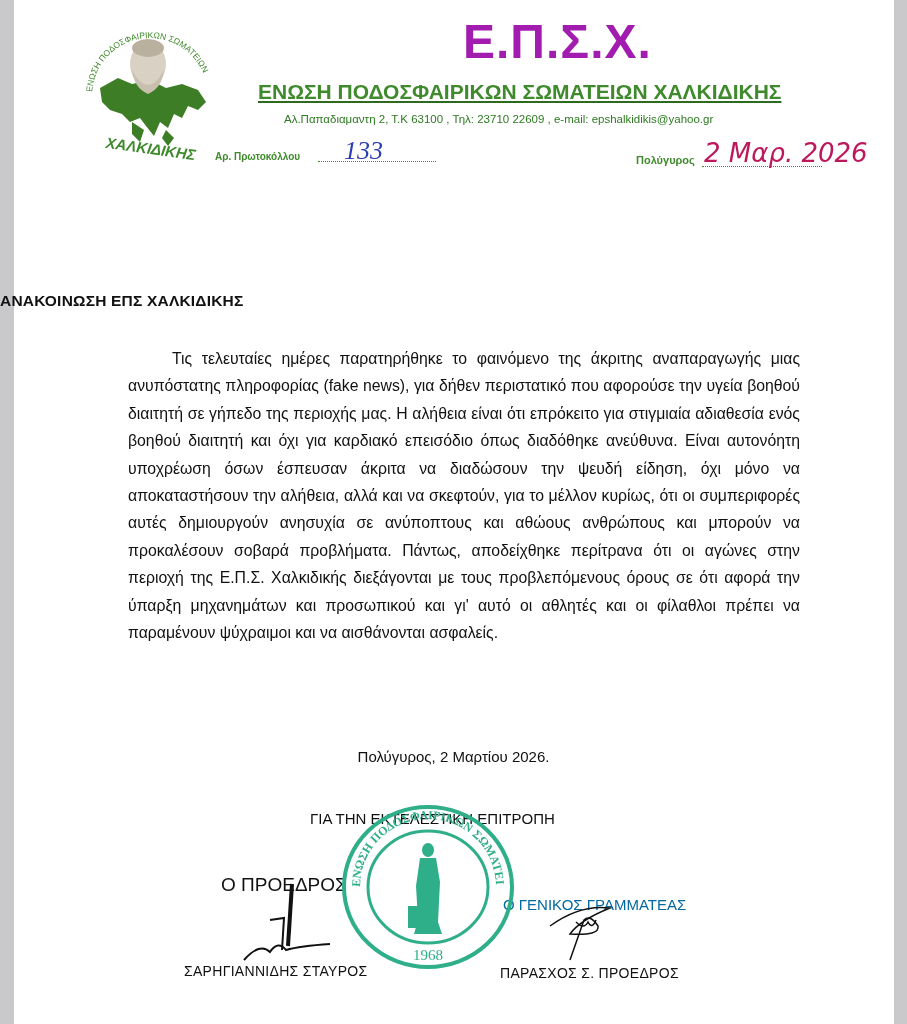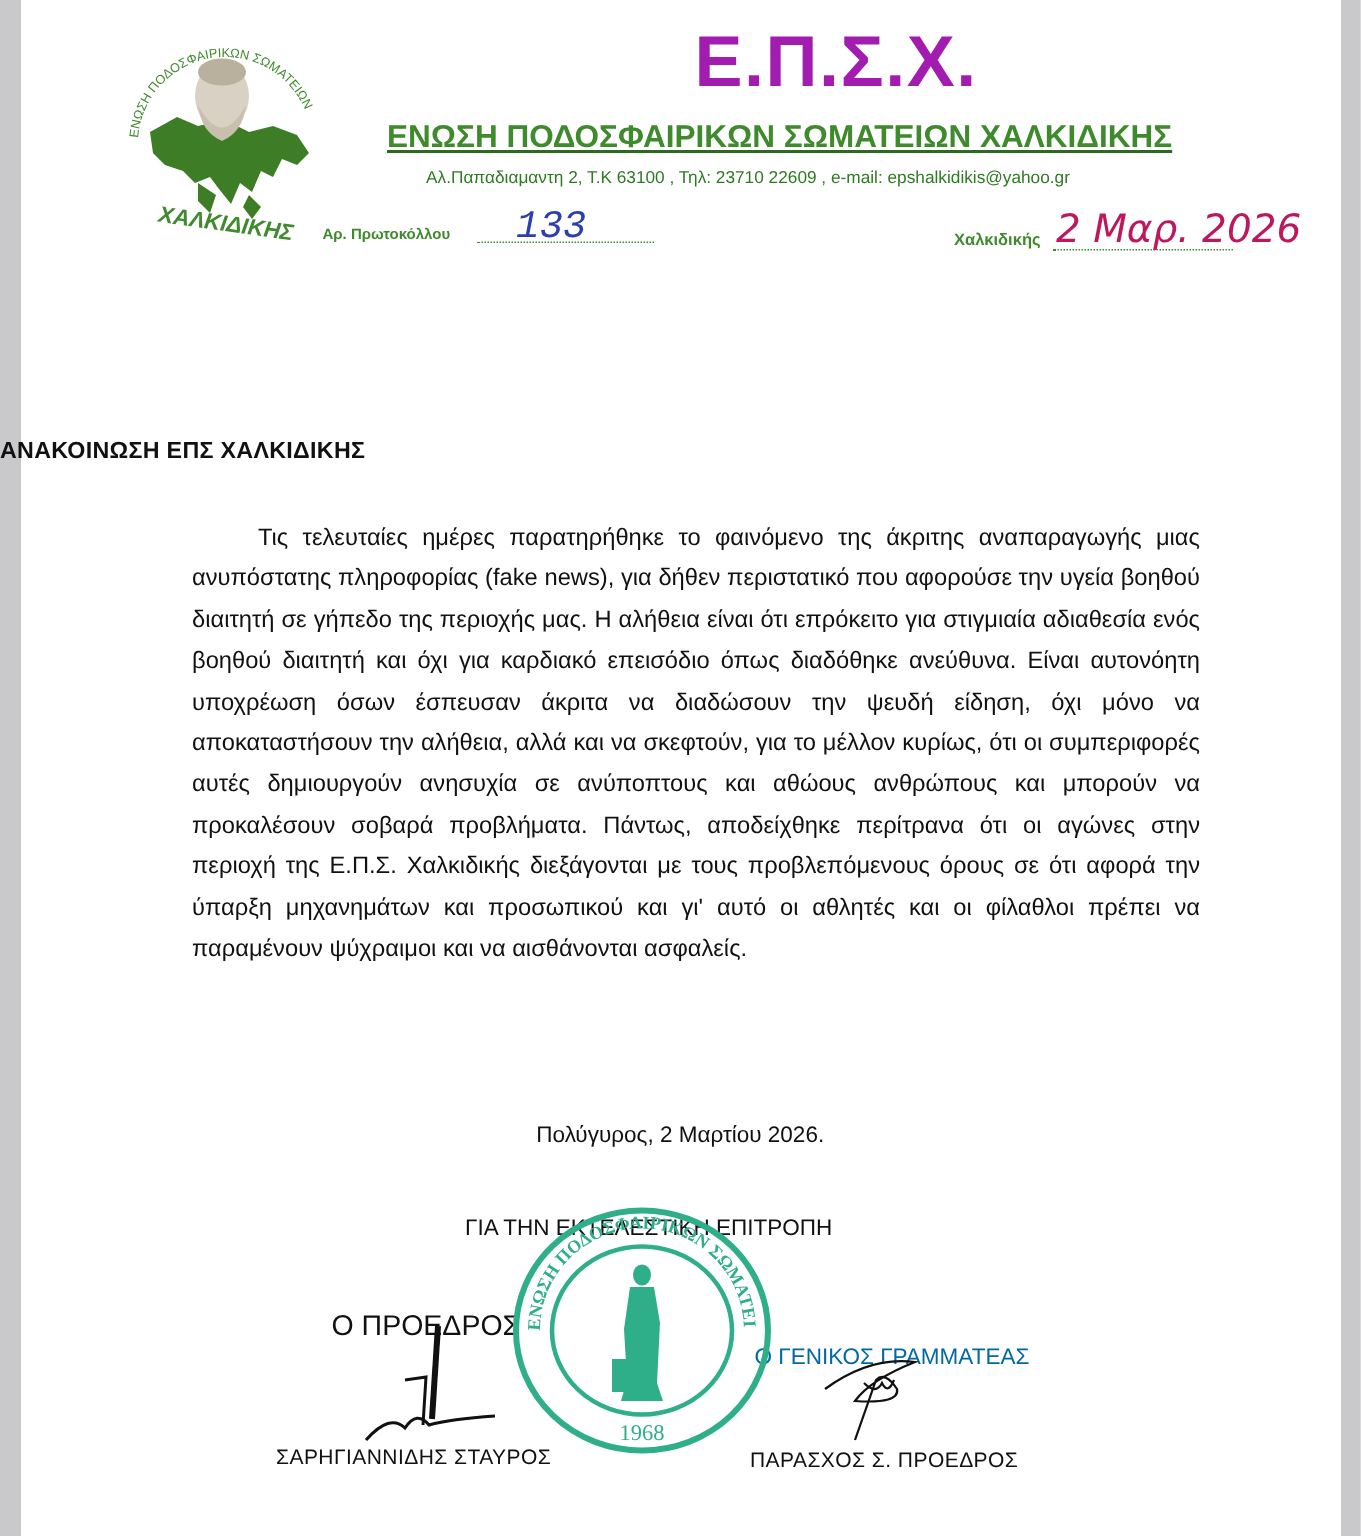--- a/index.html
+++ b/index.html
@@ -4,21 +4,21 @@
 <style>
   html, body { margin:0; padding:0; }
   body { width:907px; height:1024px; background:#d8d8da; position:relative; overflow:hidden; font-family:"Liberation Sans", sans-serif; }
   .page { position:absolute; left:14px; top:0; width:880px; height:1024px; background:#ffffff; }
   .logo { position:absolute; left:70px; top:18px; width:160px; height:150px; }
   .title-big { position:absolute; left:452px; top:14px; font-size:48px; font-weight:bold; color:#a21caf; letter-spacing:1px;margin-left:11px; }
   .org-name { position:absolute; left:258px; top:80px; font-size:21px; font-weight:bold; color:#3f8a2c; text-decoration:underline; text-decoration-color:#2d6a20; }
   .address { position:absolute; left:284px; top:113px; font-size:11.5px; color:#2e7a22; }
   .proto-label { position:absolute; left:215px; top:151px; font-size:10px; font-weight:bold; color:#3f8a2c; }
   .proto-dots { position:absolute; left:318px; top:161px; width:118px; border-bottom:1px dotted #3f8a2c; }
-  .proto-num { position:absolute; left:344px; top:136px; font-size:26px; color:#2b3fb0; font-style:italic; font-family:Liberation Mono, monospace; }
+  .proto-num { position:absolute; left:344px; top:136px; font-size:26px; color:#2b3fb0; font-style:italic; font-family:Liberation Serif, serif; }
   .city-label { position:absolute; left:636px; top:154px; font-size:11px; font-weight:bold; color:#3f8a2c; }
   .city-dots { position:absolute; left:702px; top:166px; width:120px; border-bottom:1px dotted #3f8a2c; }
   .hand-date { position:absolute; left:704px; top:138px; font-size:26px; color:#be185d; font-style:italic; font-family:"DejaVu Sans", sans-serif; }
   .heading { position:absolute; left:0; width:907px; top:292px; text-align:left; font-size:15.5px; font-weight:bold; color:#111; letter-spacing:0.2px; }
   .body-text { position:absolute; left:128px; top:345px; width:672px; font-size:15.8px; line-height:27.4px; color:#111; text-align:justify; text-indent:44px; }
   .place-date { position:absolute; left:0; width:907px; top:748px; text-align:center; font-size:15px; color:#111; box-sizing:border-box; }
   .committee { position:absolute; left:310px; top:810px; font-size:15px; color:#111; }
   .role-left { position:absolute; left:221px; top:874px; font-size:19px; color:#111; }
   .role-right { position:absolute; left:503px; top:896px; font-size:15px; color:#0369a1; }
   .name-left { position:absolute; left:184px; top:963px; font-size:14px; color:#111; letter-spacing:0.3px; }
@@ -56,21 +56,21 @@
 </svg>
 
 <div class="title-big">Ε.Π.Σ.Χ.</div>
 <div class="org-name">ΕΝΩΣΗ ΠΟΔΟΣΦΑΙΡΙΚΩΝ ΣΩΜΑΤΕΙΩΝ ΧΑΛΚΙΔΙΚΗΣ</div>
 <div class="address">Αλ.Παπαδιαμαντη 2, Τ.Κ 63100 , Τηλ: 23710 22609 , e-mail: epshalkidikis@yahoo.gr</div>
 
 <div class="proto-label">Αρ. Πρωτοκόλλου</div>
 <div class="proto-dots"></div>
 <div class="proto-num">133</div>
 
-<div class="city-label">Χαλκιδικής</div>
+<div class="city-label">Πολύγυρος</div>
 <div class="city-dots"></div>
 <div class="hand-date">2 Μαρ. 2026</div>
 
 <div class="heading">ΑΝΑΚΟΙΝΩΣΗ ΕΠΣ ΧΑΛΚΙΔΙΚΗΣ</div>
 <div class="body-text">Τις τελευταίες ημέρες παρατηρήθηκε το φαινόμενο της άκριτης αναπαραγωγής μιας ανυπόστατης πληροφορίας (fake news), για δήθεν περιστατικό που αφορούσε την υγεία βοηθού διαιτητή σε γήπεδο της περιοχής μας. Η αλήθεια είναι ότι επρόκειτο για στιγμιαία αδιαθεσία ενός βοηθού διαιτητή και όχι για καρδιακό επεισόδιο όπως διαδόθηκε ανεύθυνα. Είναι αυτονόητη υποχρέωση όσων έσπευσαν άκριτα να διαδώσουν την ψευδή είδηση, όχι μόνο να αποκαταστήσουν την αλήθεια, αλλά και να σκεφτούν, για το μέλλον κυρίως, ότι οι συμπεριφορές αυτές δημιουργούν ανησυχία σε ανύποπτους και αθώους ανθρώπους και μπορούν να προκαλέσουν σοβαρά προβλήματα. Πάντως, αποδείχθηκε περίτρανα ότι οι αγώνες στην περιοχή της Ε.Π.Σ. Χαλκιδικής διεξάγονται με τους προβλεπόμενους όρους σε ότι αφορά την ύπαρξη μηχανημάτων και προσωπικού και γι' αυτό οι αθλητές και οι φίλαθλοι πρέπει να παραμένουν ψύχραιμοι και να αισθάνονται ασφαλείς.</div>
 <div class="place-date">Πολύγυρος, 2 Μαρτίου 2026.</div>
 
 <div class="committee">ΓΙΑ ΤΗΝ ΕΚΤΕΛΕΣΤΙΚΗ ΕΠΙΤΡΟΠΗ</div>
 <div class="role-left">Ο ΠΡΟΕΔΡΟΣ</div>
 <div class="role-right">Ο ΓΕΝΙΚΟΣ ΓΡΑΜΜΑΤΕΑΣ</div>

